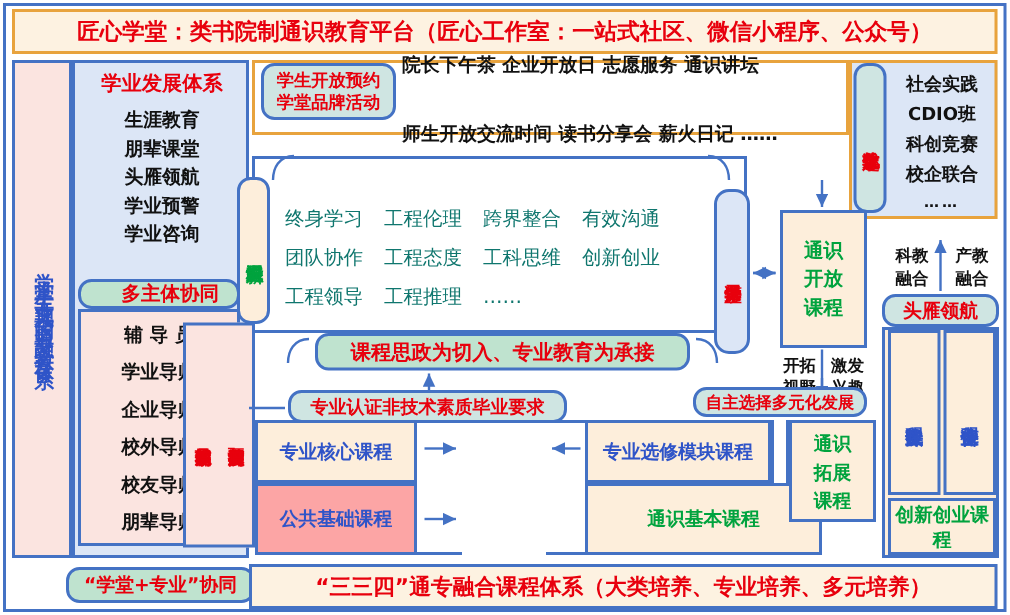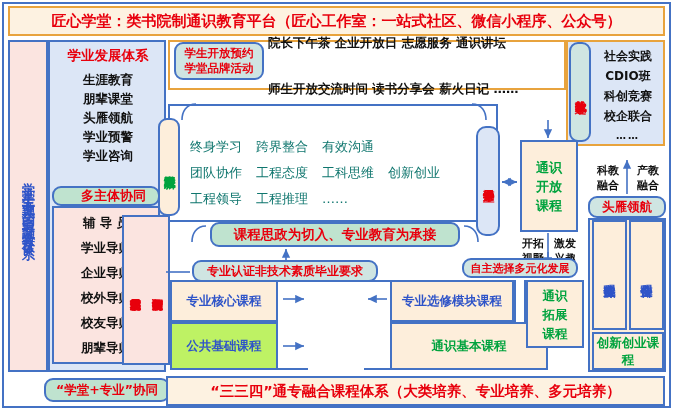--- a/index.html
+++ b/index.html
@@ -157,20 +157,21 @@
   <div class="abs panel-white" style="left:168px;top:104px;width:330px;height:118px;border:2px solid #4472c4;background:#ffffff;"></div>
 
 
   <div class="abs pill-cream" style="left:158px;top:118px;width:22px;height:98px;display:flex;align-items:center;justify-content:center;z-index:5;">
     <span class="vtext green b" style="font-size:11.5px;">新工科通识能力</span>
   </div>
 
   <div class="abs" style="left:190px;top:130px;width:292px;height:86px;display:flex;flex-direction:column;justify-content:center;color:#0f766e;font-size:13px;line-height:26px;">
     <div style="display:flex;gap:14px;">
       <span>终身学习</span>
+      <span>工程伦理</span>
       <span>跨界整合</span>
       <span>有效沟通</span>
     </div>
     <div style="display:flex;gap:14px;">
       <span>团队协作</span>
       <span>工程态度</span>
       <span>工科思维</span>
       <span>创新创业</span>
     </div>
     <div style="display:flex;gap:14px;">
@@ -219,21 +220,21 @@
   <div class="abs pill-green ctr" style="left:210px;top:222px;width:250px;height:25px;font-size:13.5px;z-index:4;">课程思政为切入、专业教育为承接</div>
 
   <div class="abs pill-green-blue ctr" style="left:192px;top:260px;width:186px;height:22px;font-size:12px;z-index:6;">专业认证非技术素质毕业要求</div>
 
   <div class="abs pill-green-blue ctr" style="left:462px;top:258px;width:116px;height:20px;font-size:11px;z-index:6;">自主选择多元化发展</div>
 
   <div class="abs ctr" style="left:170px;top:280px;width:108px;height:42px;background:#fdeedb;border:2px solid #4472c4;">
     <span class="blue b" style="font-size:12.5px;">专业核心课程</span>
   </div>
 
-  <div class="abs ctr" style="left:170px;top:322px;width:108px;height:48px;background:#bef264;border:2px solid #4472c4;">
+  <div class="abs ctr" style="left:170px;top:322px;width:108px;height:48px;background:#fca5a5;border:2px solid #4472c4;">
     <span class="blue b" style="font-size:12.5px;">公共基础课程</span>
   </div>
 
   <div class="abs" style="left:278px;top:280px;width:30px;height:90px;background:#ffffff;border:2px solid #4472c4;border-left:none;border-right:none;"></div>
 
 
   <div class="abs" style="left:364px;top:280px;width:26px;height:90px;background:#ffffff;border:2px solid #4472c4;border-left:none;border-right:none;"></div>
 
   <div class="abs ctr" style="left:390px;top:280px;width:124px;height:42px;background:#fdeedb;border:2px solid #4472c4;">
     <span class="blue b" style="font-size:12.5px;">专业选修模块课程</span>

